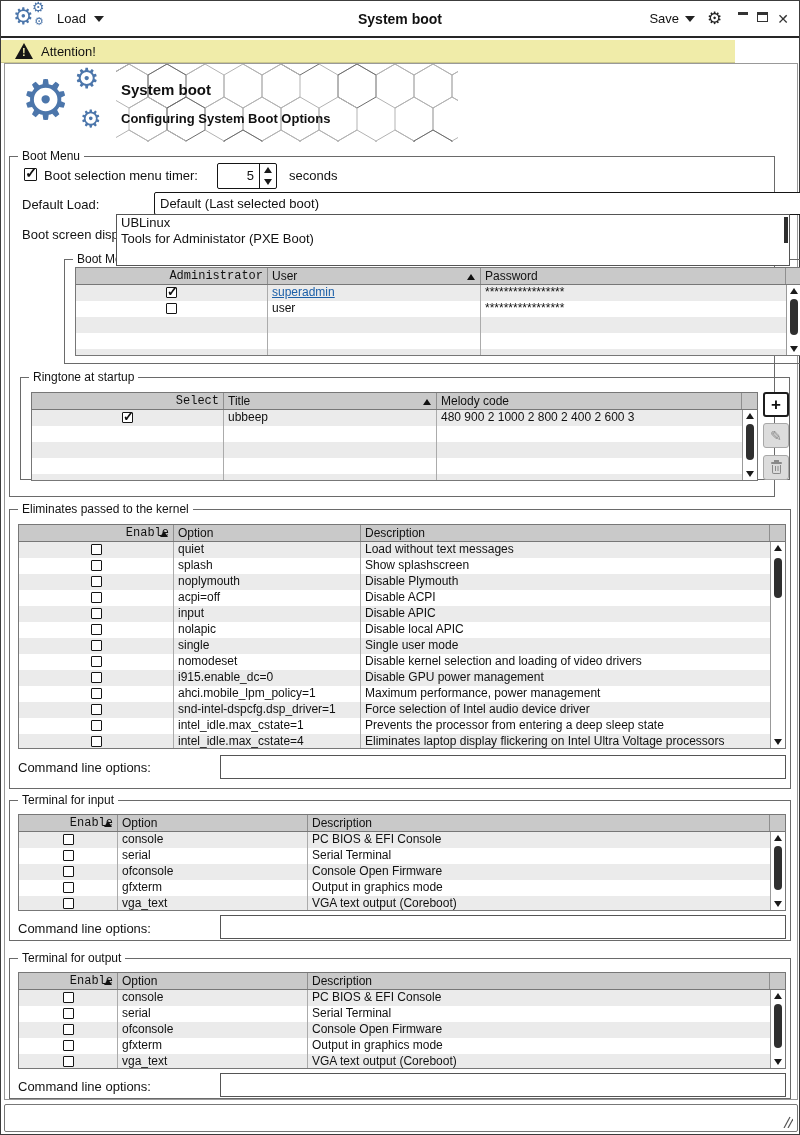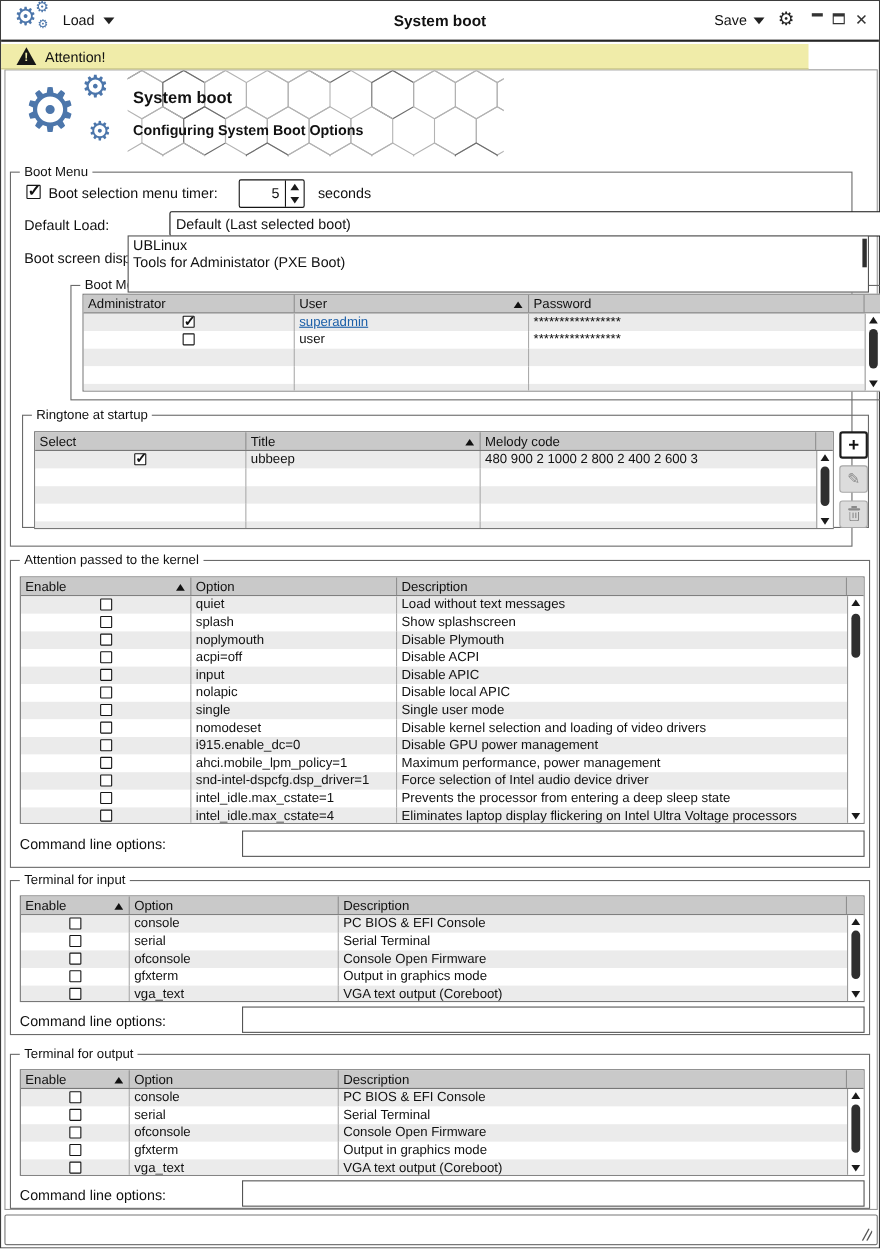--- a/index.html
+++ b/index.html
@@ -70,21 +70,21 @@
 
   
   .popup { position:absolute; left:115px; top:213px; width:674px; height:52px; background:#fff; border:1px solid #555; z-index:60; }
   .popup-item { height:16px; line-height:16px; font-size:13px; padding-left:4px; white-space:nowrap; }
   .popup .pthumb { position:absolute; right:1px; top:2px; width:4px; height:26px; background:#2e2e2e; }
 
   
   .tbl { position:absolute; border:1px solid #777; background:#fff; }
   .thead { display:flex; height:17px; line-height:16px; background:#c9c9c9; border-bottom:1px solid #777; font-size:12px; }
   .hcell { border-right:1px solid #8f8f8f; position:relative; padding:0 4px; white-space:nowrap; overflow:hidden; }
-  .hcell.center { text-align:left; }
+  .hcell.center { text-align:right;font-family:Liberation Mono, monospace; }
   .hcell.spacer { flex:1; border-right:none; }
   .sort { position:absolute; right:5px; top:6px; width:0; height:0; border-left:4px solid transparent; border-right:4px solid transparent; border-bottom:6px solid #111; }
   .tbodywrap { position:absolute; top:17px; left:0; right:15px; bottom:0; overflow:hidden; }
   .trow { display:flex; height:16px; line-height:15px; font-size:12px; background:#fff; }
   .trow.alt { background:#ebebeb; }
   .cell { border-right:1px solid #ababab; padding:0 4px; white-space:nowrap; overflow:hidden; }
   .cell.center { text-align:center; padding:0; }
   .cell:last-child { border-right:none; }
   .link { color:#1b5fa8; text-decoration:underline; }
   
@@ -345,21 +345,21 @@
 
         <div class="popup-item">UBLinux</div>
 
 
         <div class="popup-item">Tools for Administator (PXE Boot)</div>
       </div>
     <span class="pthumb"></span>
   </div>
 
   <div class="fs" style="left:8px; top:508px; width:782px; height:280px;">
-    <span class="legend">Attention passed to the kernel</span>
+    <span class="legend">Eliminates passed to the kernel</span>
     <div class="tbl" style="left:8px; top:14px; width:768px; height:225px;">
       <div class="thead">
         <div class="hcell center k1"><span>Enable</span><span class="sort"></span></div>
         <div class="hcell k2">Option</div>
         <div class="hcell k3">Description</div>
         <div class="hcell spacer"></div>
       </div>
       <div class="tbodywrap">
         <div>
 

